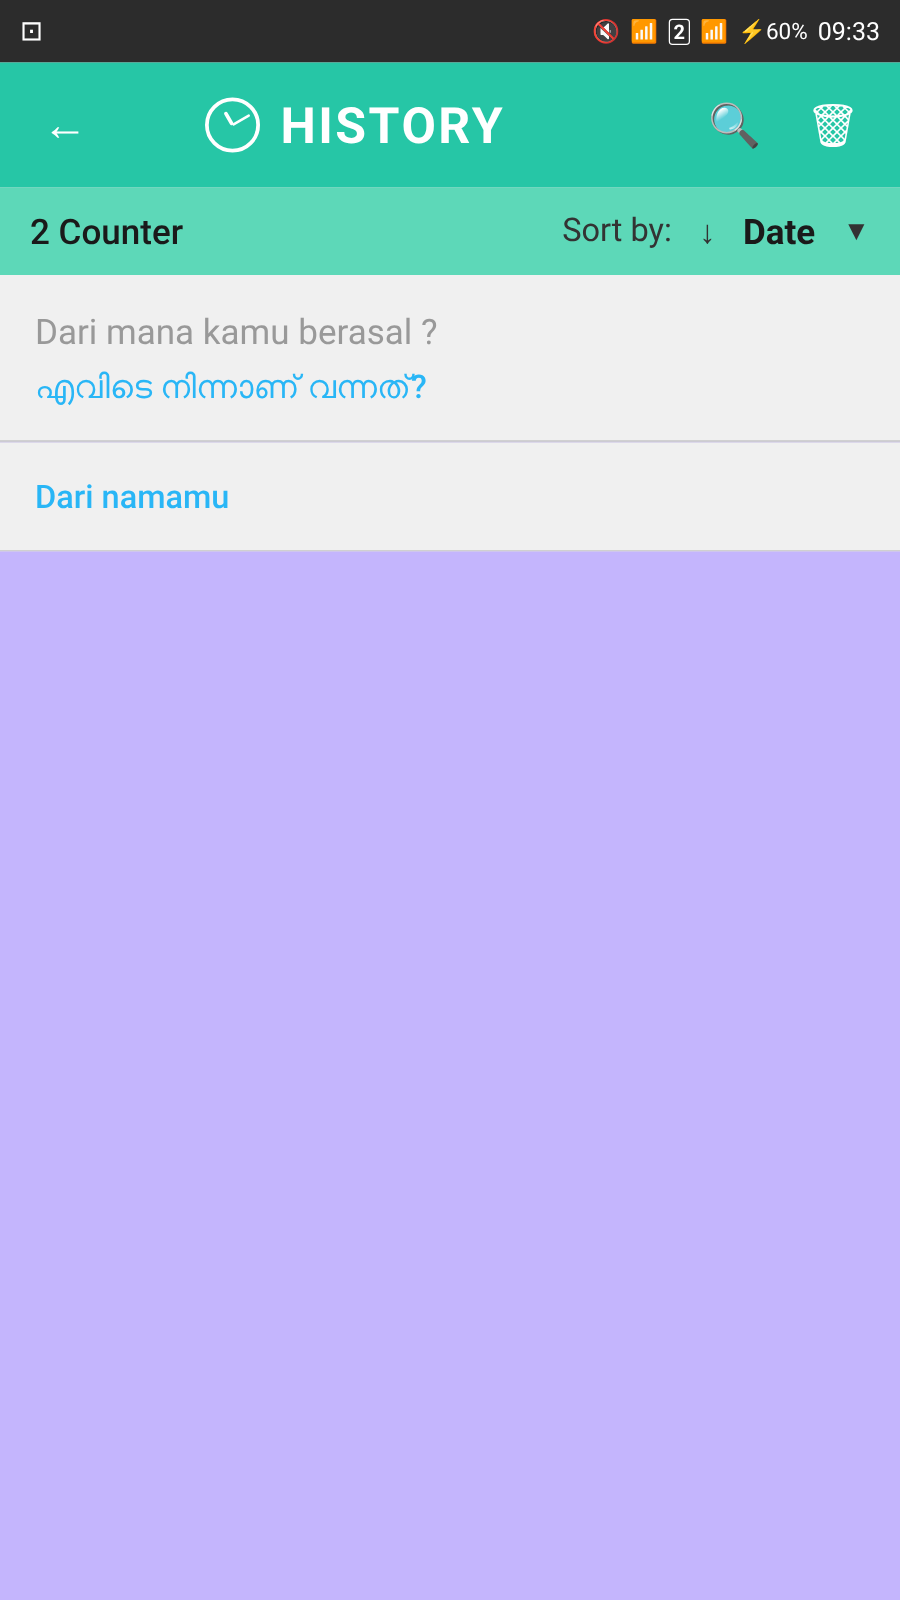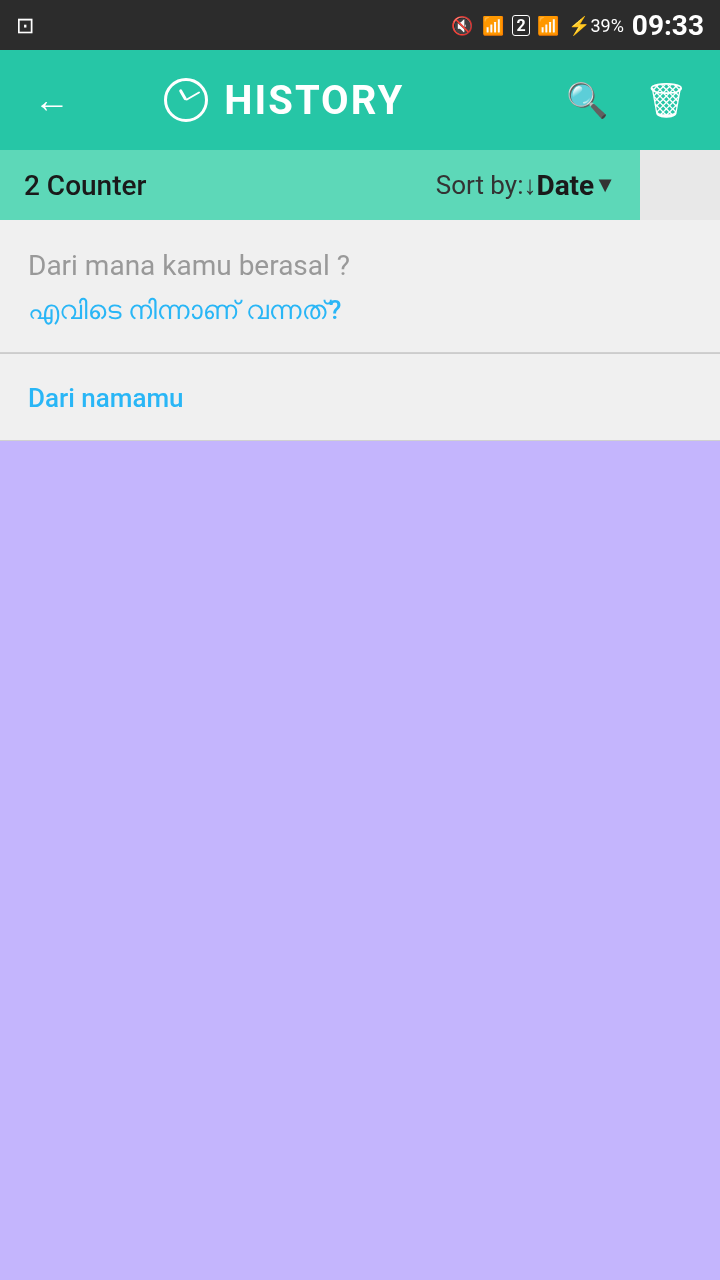--- a/index.html
+++ b/index.html
@@ -28,22 +28,22 @@
       display: flex;
       align-items: center;
     }
     .status-bar-right {
       display: flex;
       align-items: center;
       gap: 8px;
       font-size: 20px;
     }
     .status-time {
-      font-size: 28px;
-      font-weight: bold;
+      font-size: 20px;
+      font-weight: normal;
     }
 
     
     .app-bar {
       width: 720px;
       height: 100px;
       background: #26c6a6;
       display: flex;
       align-items: center;
       padding: 0 24px;
@@ -110,37 +110,37 @@
     }
     .app-bar-icon {
       color: white;
       font-size: 34px;
       cursor: pointer;
       padding: 8px;
     }
 
     
     .sort-bar {
-      width: 640px;
+      width: 720px;
       height: 70px;
       background: #5dd8b8;
       display: flex;
       align-items: center;
       padding: 0 24px;
     }
     .sort-bar-counter {
       color: #1a1a1a;
       font-size: 28px;
       font-weight: 500;
       flex: 1;
     }
     .sort-bar-right {
       display: flex;
       align-items: center;
-      gap: 0;
+      gap: 22px;
       cursor: pointer;
     }
     .sort-label {
       color: #333;
       font-size: 26px;
     }
     .sort-arrow {
       color: #333;
       font-size: 26px;
     }
@@ -193,21 +193,21 @@
 
 <div class="status-bar">
   <div class="status-bar-left">
     <span style="font-size:22px;">⊡</span>
   </div>
   <div class="status-bar-right">
     <span style="font-size:18px;">🔇</span>
     <span style="font-size:18px;">📶</span>
     <span style="font-size:16px; border:1px solid white; padding:0 3px; border-radius:3px; font-weight:bold;">2</span>
     <span style="font-size:18px;">📶</span>
-    <span style="font-size:18px;">⚡39%</span>
+    <span style="font-size:18px;">⚡60%</span>
     <span class="status-time">09:33</span>
   </div>
 </div>
 
 <div class="app-bar">
   <div class="app-bar-back">←</div>
   <div class="app-bar-title-group">
     <div class="app-bar-clock">
       <div class="clock-hand-hour"></div>
       <div class="clock-hand-min"></div>

